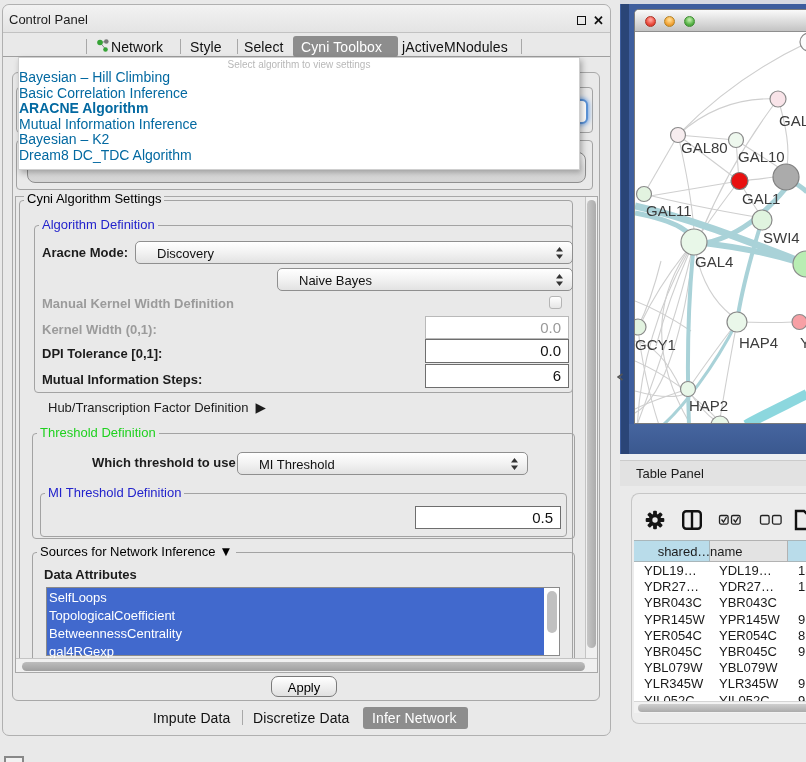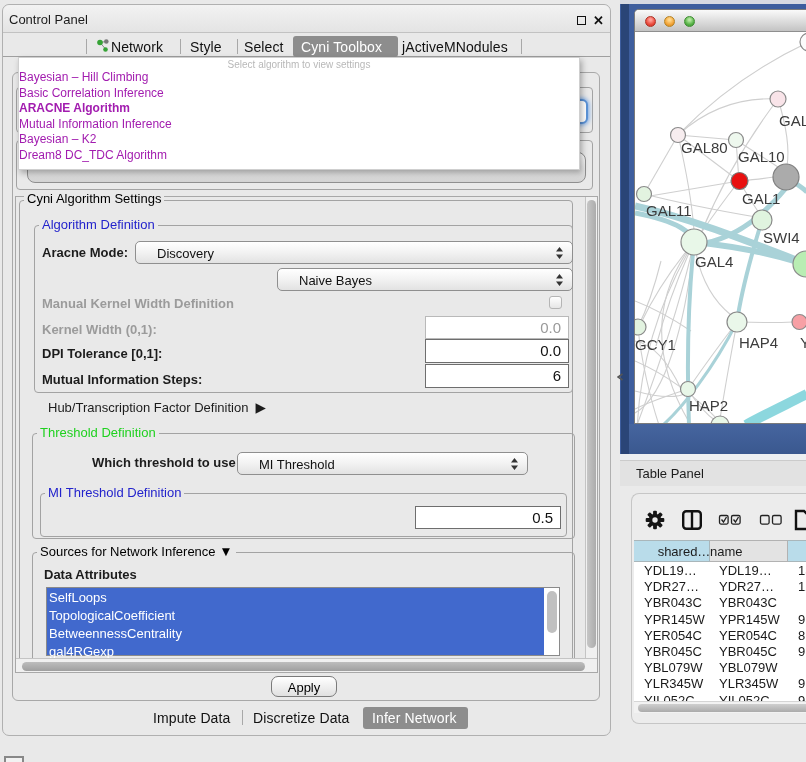--- a/index.html
+++ b/index.html
@@ -283,21 +283,21 @@
 <div class="abs" style="left:271px;top:676px;width:66px;height:21px;border:1px solid #7a7a7a;border-radius:7px;background:linear-gradient(#fff,#e0e0e0);text-align:center;font-size:13px;padding-top:3px;">Apply</div>
 
 <div class="tb" style="left:153px;top:710px;">Impute Data</div>
 <div class="abs" style="left:242px;top:710px;width:1px;height:15px;background:#a8a8a8;"></div>
 <div class="tb" style="left:253px;top:710px;">Discretize Data</div>
 <div class="abs" style="left:363px;top:707px;width:105px;height:22px;background:#8d8d8d;border-radius:3px;"></div>
 <div class="tb" style="left:372px;top:710px;color:#fff;">Infer Network</div>
 
 <div class="abs" style="left:18px;top:57px;width:562px;height:113px;background:#fff;border:1px solid #cfcfcf;box-shadow:2px 3px 6px rgba(0,0,0,.3);">
   <div style="text-align:center;font-size:10px;color:#b8b8b8;padding-top:1px;">Select algorithm to view settings</div>
-  <div style="font-size:12px;color:#a21caf;line-height:15.55px;padding-top:0px;">
+  <div style="font-size:14px;color:#0369a1;line-height:15.55px;padding-top:0px;">
     <div>Bayesian – Hill Climbing</div>
     <div>Basic Correlation Inference</div>
     <div style="font-weight:bold;">ARACNE Algorithm</div>
     <div>Mutual Information Inference</div>
     <div>Bayesian – K2</div>
     <div>Dream8 DC_TDC Algorithm</div>
   </div>
 </div>
 
 <div class="abs" style="left:4px;top:756px;width:20px;height:12px;border:2px solid #888;background:#f2f2f2;"></div>

